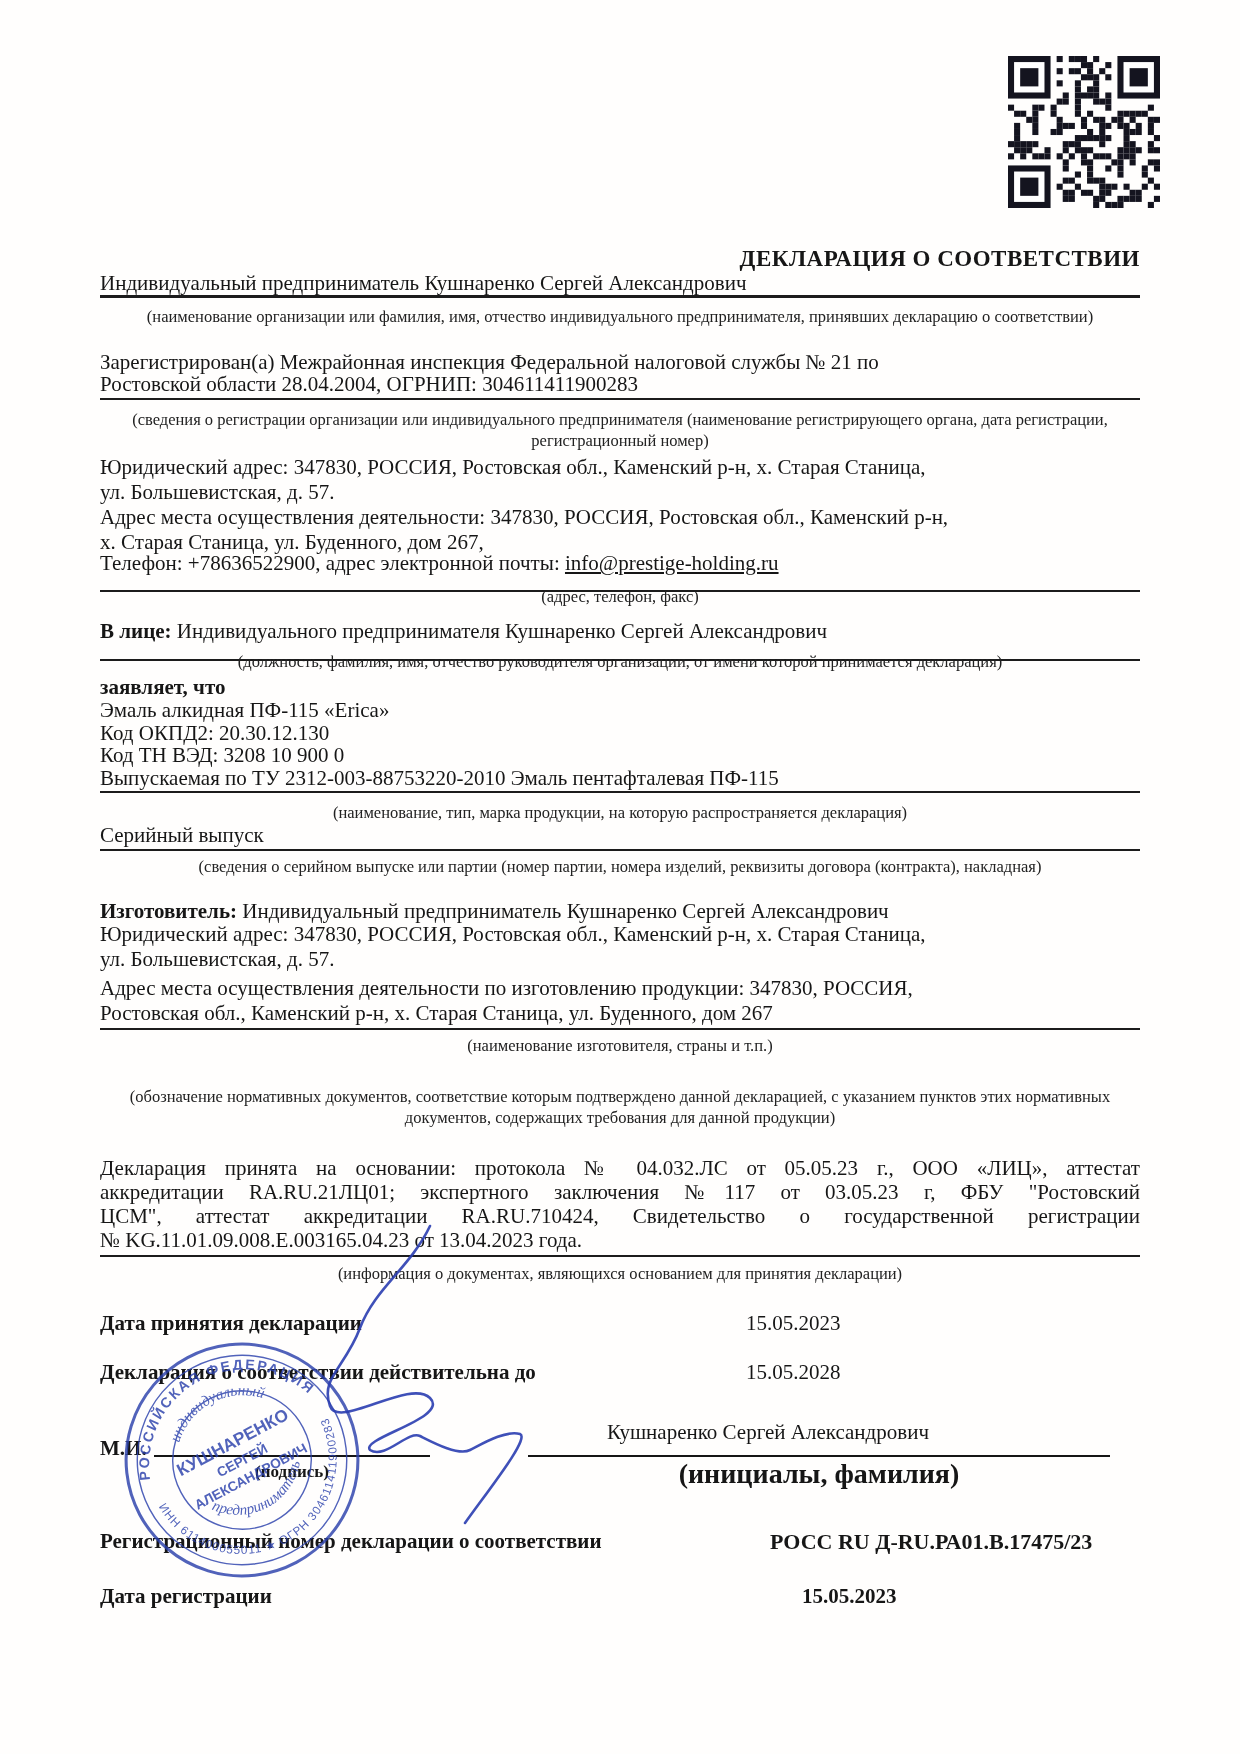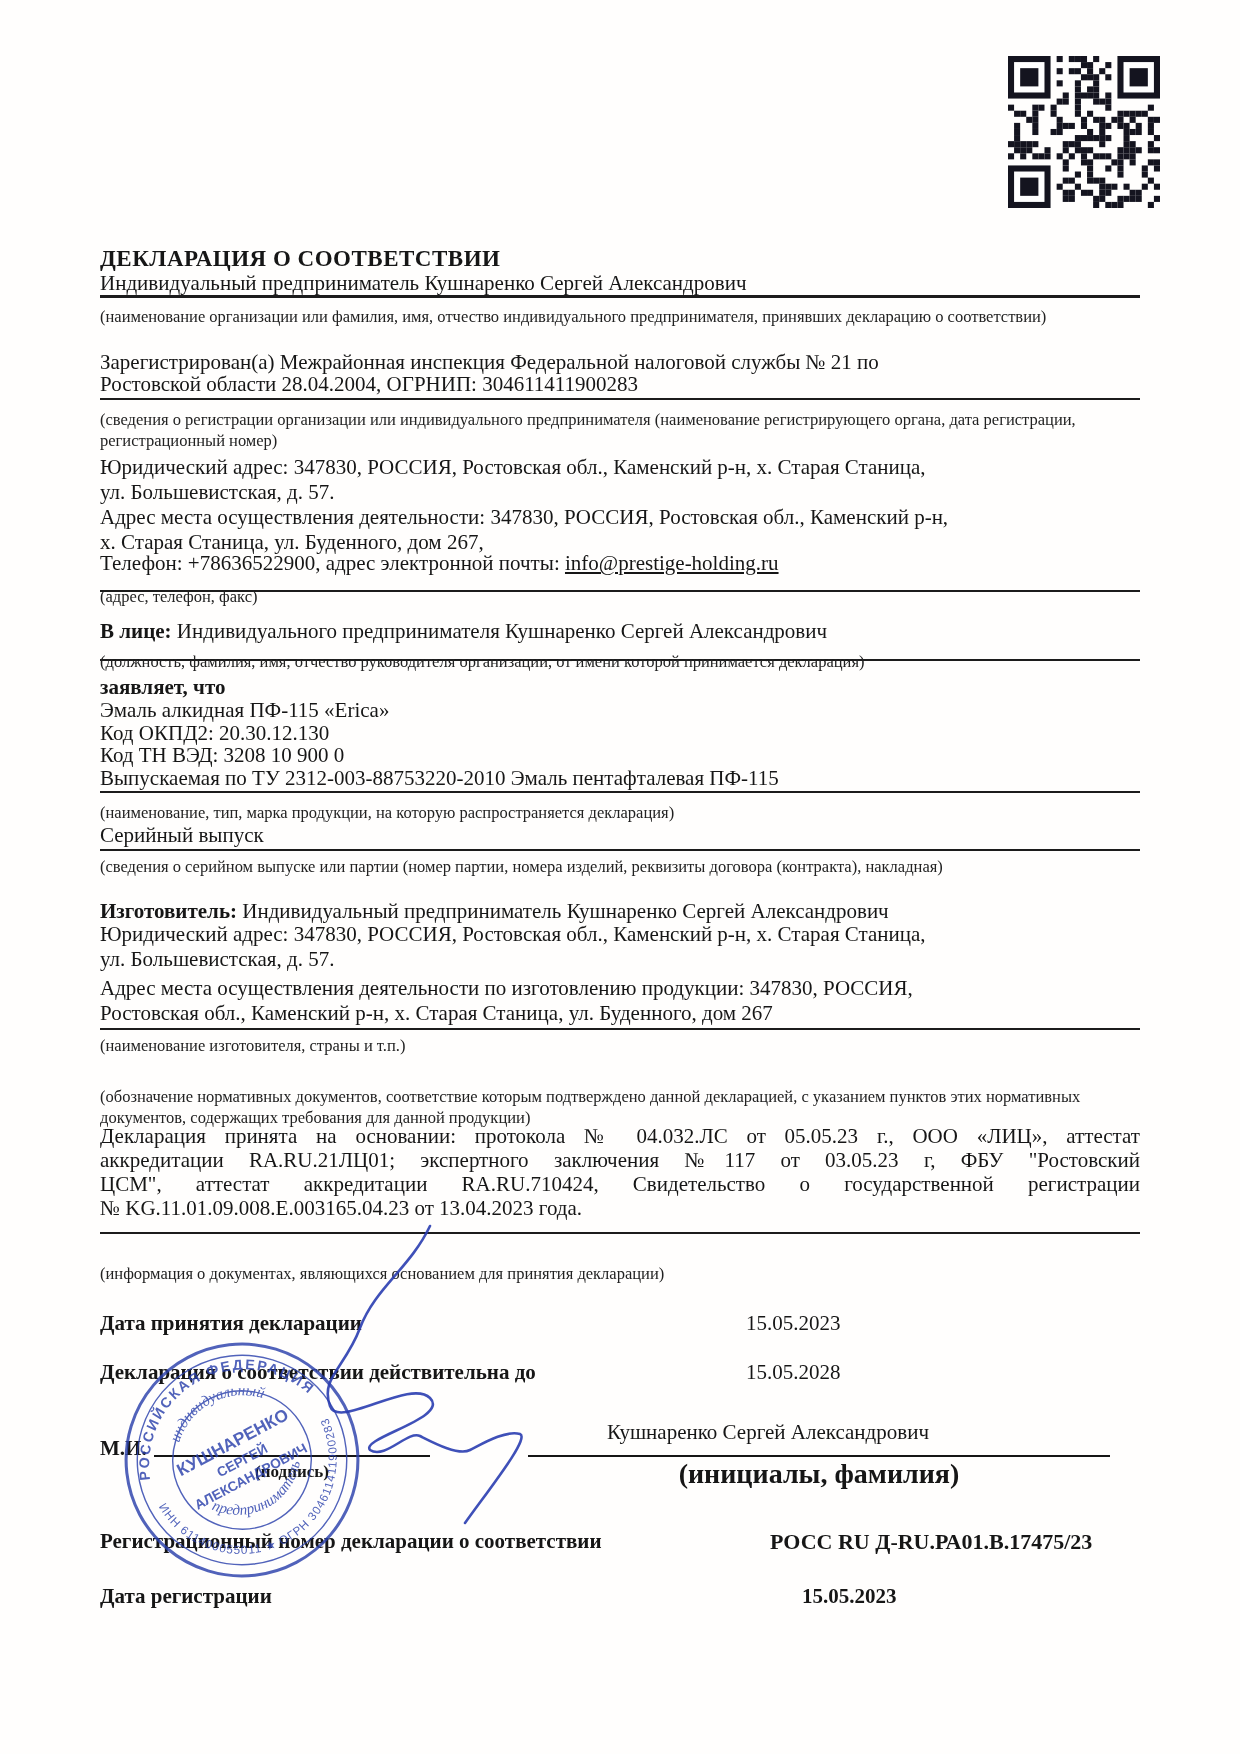--- a/index.html
+++ b/index.html
@@ -1,24 +1,24 @@
 <!DOCTYPE html>
 <html><head>
 <meta charset="utf-8">
 <style>
   html,body{margin:0;padding:0;background:#ffffff;}
   .page{
     position:relative;width:1240px;height:1754px;background:#fffefd;
     font-family:"Liberation Serif","DejaVu Serif",serif;color:#161616;overflow:hidden;
   }
   .b{position:absolute;left:100px;right:100px;font-size:21px;line-height:25px;}
-  .title{font-weight:bold;font-size:23px;text-align:left;letter-spacing:.5px;}
+  .title{font-weight:bold;font-size:23px;text-align:right;letter-spacing:.5px;}
   .u{border-bottom:2px solid #1c1c1c;}
   .u3{border-bottom:3px solid #1c1c1c;}
-  .hint{font-size:16.5px;line-height:21px;text-align:left;color:#222;}
+  .hint{font-size:16.5px;line-height:21px;text-align:center;color:#222;}
   .hint .inner{display:inline-block;max-width:1000px;}
   .bold{font-weight:bold;}
   .val{position:absolute;top:0;}
   .jline{text-align:justify;text-align-last:justify;}
   .lastline{text-align:left;}
   .row{height:28px;}
   .sigline{position:absolute;border-bottom:2px solid #151515;height:0;}
   .center{text-align:center;}
   .qr{position:absolute;left:1008px;top:56px;width:152px;height:152px;}
   .stamp{position:absolute;left:120px;top:1338px;width:244px;height:244px;opacity:.82;}
@@ -294,21 +294,21 @@
   <div class="b u" style="top:976px;line-height:25px;padding-bottom:2px">
     <div>Адрес места осуществления деятельности по изготовлению продукции: 347830, РОССИЯ,</div>
     <div>Ростовская обл., Каменский р-н, х. Старая Станица, ул. Буденного, дом 267</div>
   </div>
 
   <div class="b hint" style="top:1035px"><span class="inner">(наименование изготовителя, страны и т.п.)</span></div>
 
 
   <div class="b hint" style="top:1086px"><span class="inner" style="max-width:1010px">(обозначение нормативных документов, соответствие которым подтверждено данной декларацией, с указанием пунктов этих нормативных документов, содержащих требования для данной продукции)</span></div>
 
-  <div class="b u" style="top:1124px;line-height:24px;padding-bottom:12px">
+  <div class="b u" style="top:1156px;line-height:24px;padding-bottom:3px">
     <div class="jline">Декларация принята на основании: протокола № 04.032.ЛС от 05.05.23 г., ООО «ЛИЦ», аттестат</div>
     <div class="jline">аккредитации RA.RU.21ЛЦ01; экспертного заключения №117 от 03.05.23 г, ФБУ "Ростовский</div>
     <div class="jline">ЦСМ", аттестат аккредитации RA.RU.710424, Свидетельство о государственной регистрации</div>
     <div class="lastline">№ KG.11.01.09.008.Е.003165.04.23 от 13.04.2023 года.</div>
   </div>
 
   <div class="b hint" style="top:1263px"><span class="inner">(информация о документах, являющихся основанием для принятия декларации)</span></div>
 
   <div class="b row" style="top:1311px">
     <span class="bold">Дата принятия декларации</span>

